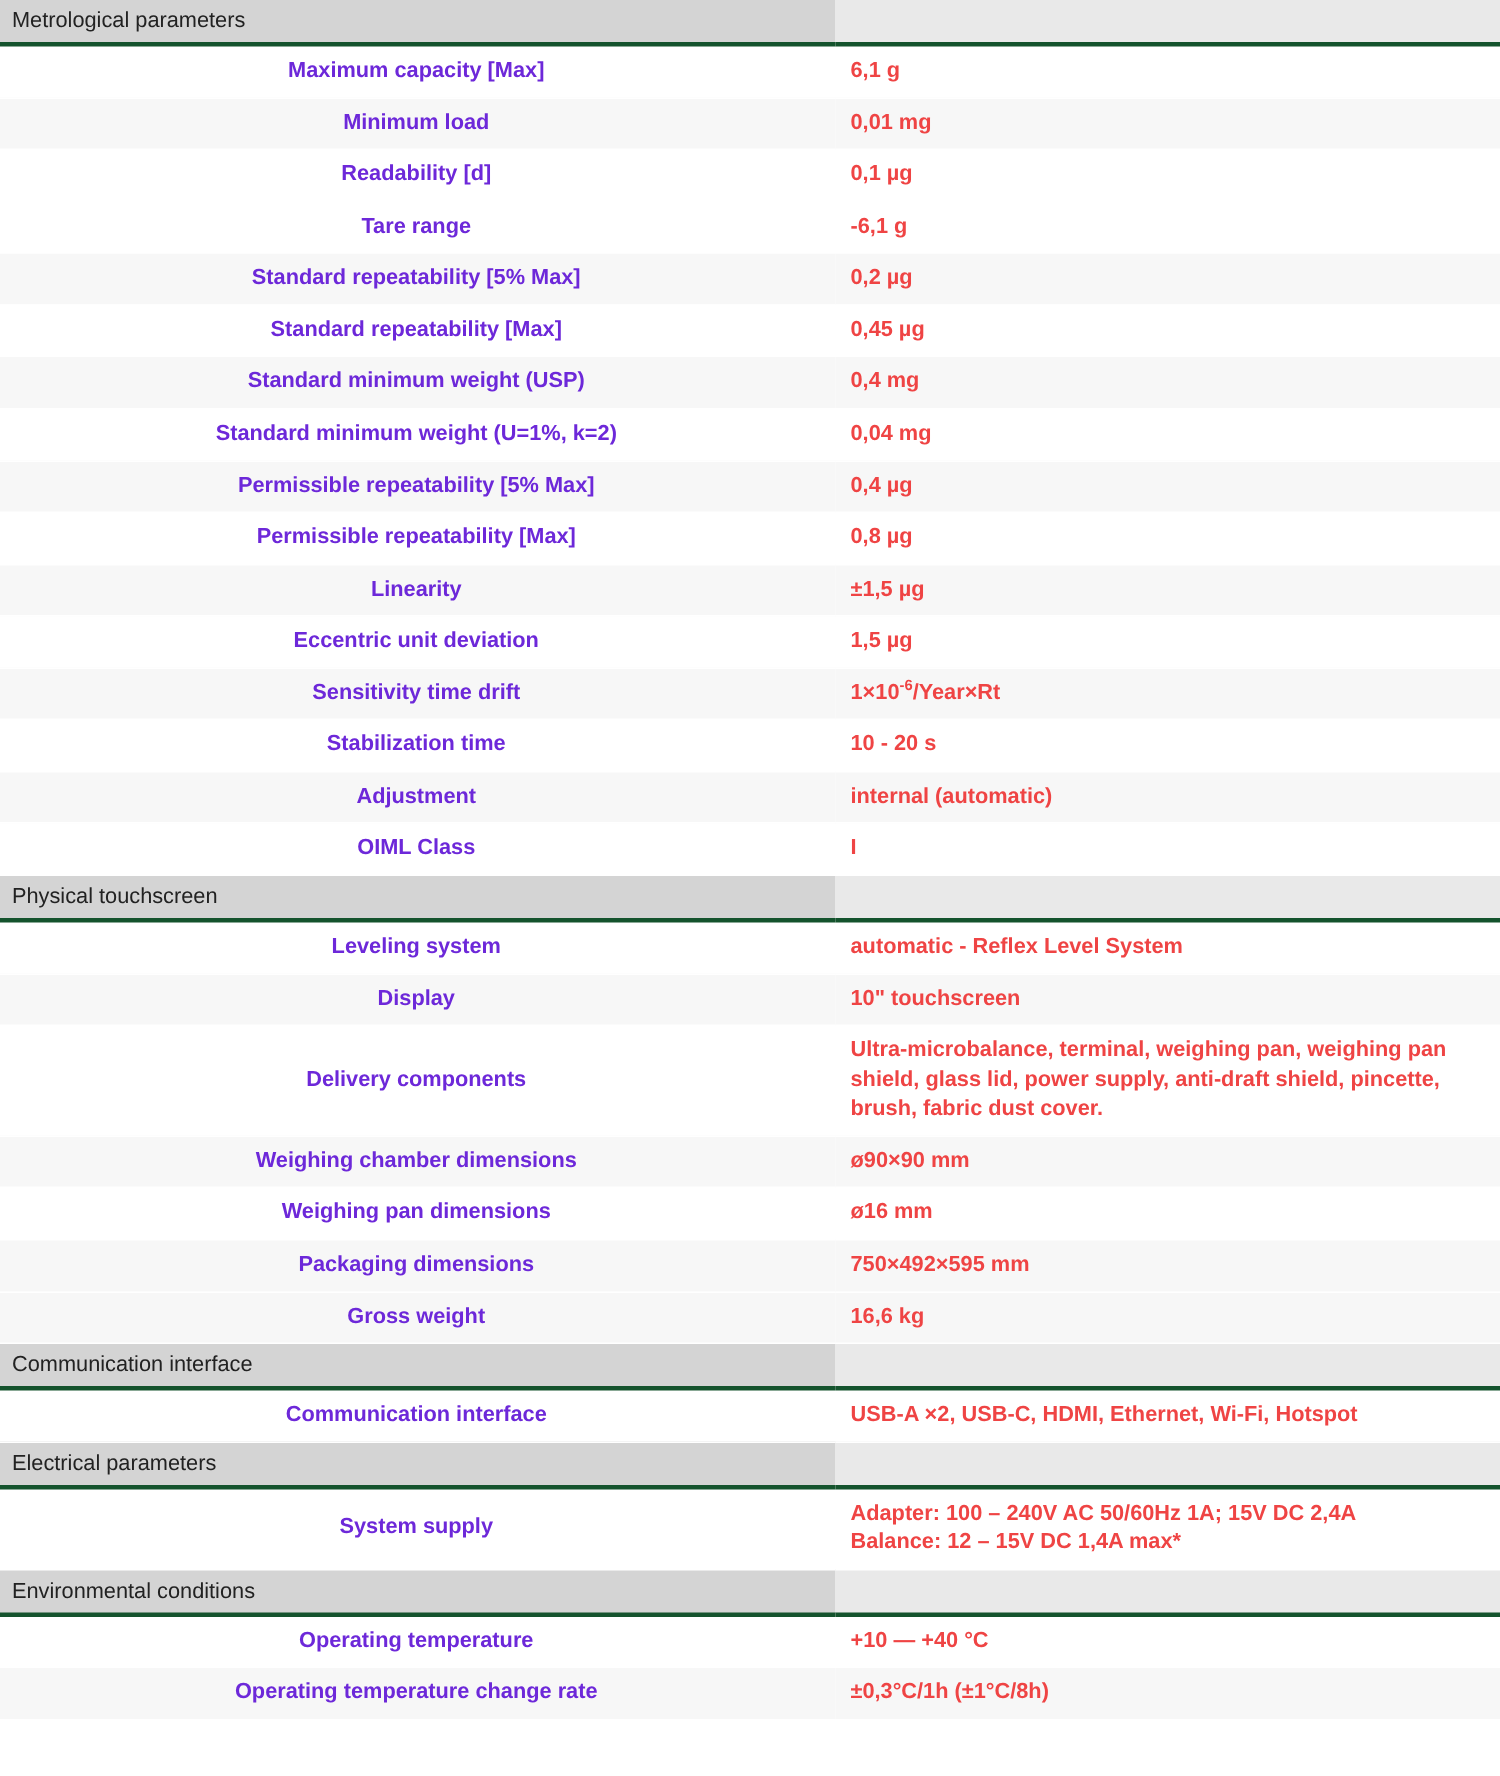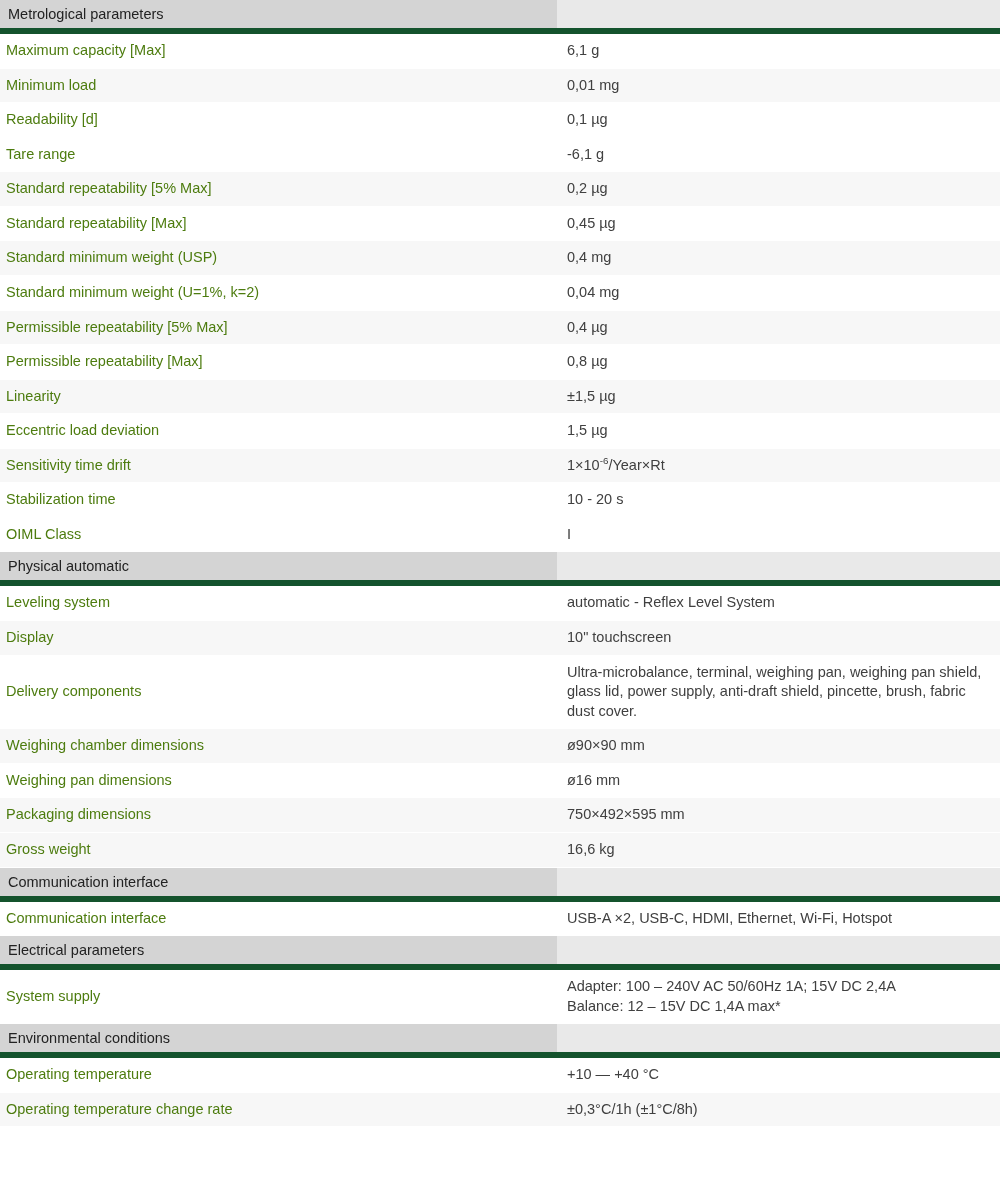--- a/index.html
+++ b/index.html
@@ -23,39 +23,40 @@
   .spec-table col.c1 { width: 557px; }
   .spec-table col.c2 { width: 443px; }
 
   .spec-table tr.row td {
     border-bottom: 1px solid #ffffff;
     padding: 7px 8px 7px 6px;
     vertical-align: middle;
     line-height: 1.35;
   }
   .spec-table tr.row td.label {
-    font-weight: normal;
-    color: #4d7c0f;
+    font-weight: bold;
+    color: #6d28d9;
+    text-align: center;
   }
   .spec-table tr.row td.value {
-    font-weight: normal;
-    color: #404040;
+    font-weight: bold;
+    color: #ef4444;
     padding-left: 10px;
   }
   
   .bg-light td { background: #f7f7f7; }
   .bg-white td { background: #ffffff; }
 
   
   tr.section td {
     background: #d4d4d4;
     font-weight: normal;
     color: #222222;
     padding: 6px 8px 6px 8px;
-    border-bottom: 6px solid #14532d;
+    border-bottom: 3px solid #14532d;
     font-size: 14.5px;
   }
   tr.section td.sec-right {
     background: #e9e9e9;
   }
 
   sup {
     font-size: 0.68em;
     vertical-align: super;
     line-height: 0;
@@ -113,37 +114,41 @@
       </tr>
       <tr class="row bg-white">
         <td class="label">Permissible repeatability [Max]</td>
         <td class="value">0,8 µg</td>
       </tr>
       <tr class="row bg-light">
         <td class="label">Linearity</td>
         <td class="value">±1,5 µg</td>
       </tr>
       <tr class="row bg-white">
-        <td class="label">Eccentric load deviation</td>
+        <td class="label">Eccentric unit deviation</td>
         <td class="value">1,5 µg</td>
       </tr>
       <tr class="row bg-light">
         <td class="label">Sensitivity time drift</td>
         <td class="value">1×10<sup>-6</sup>/Year×Rt</td>
       </tr>
       <tr class="row bg-white">
         <td class="label">Stabilization time</td>
         <td class="value">10 - 20 s</td>
       </tr>
+      <tr class="row bg-light">
+        <td class="label">Adjustment</td>
+        <td class="value">internal (automatic)</td>
+      </tr>
       <tr class="row bg-white">
         <td class="label">OIML Class</td>
         <td class="value">I</td>
       </tr>
       <tr class="section">
-        <td>Physical automatic</td>
+        <td>Physical touchscreen</td>
         <td class="sec-right"></td>
       </tr>
       <tr class="row bg-white">
         <td class="label">Leveling system</td>
         <td class="value">automatic - Reflex Level System</td>
       </tr>
       <tr class="row bg-light">
         <td class="label">Display</td>
         <td class="value">10" touchscreen</td>
       </tr>

